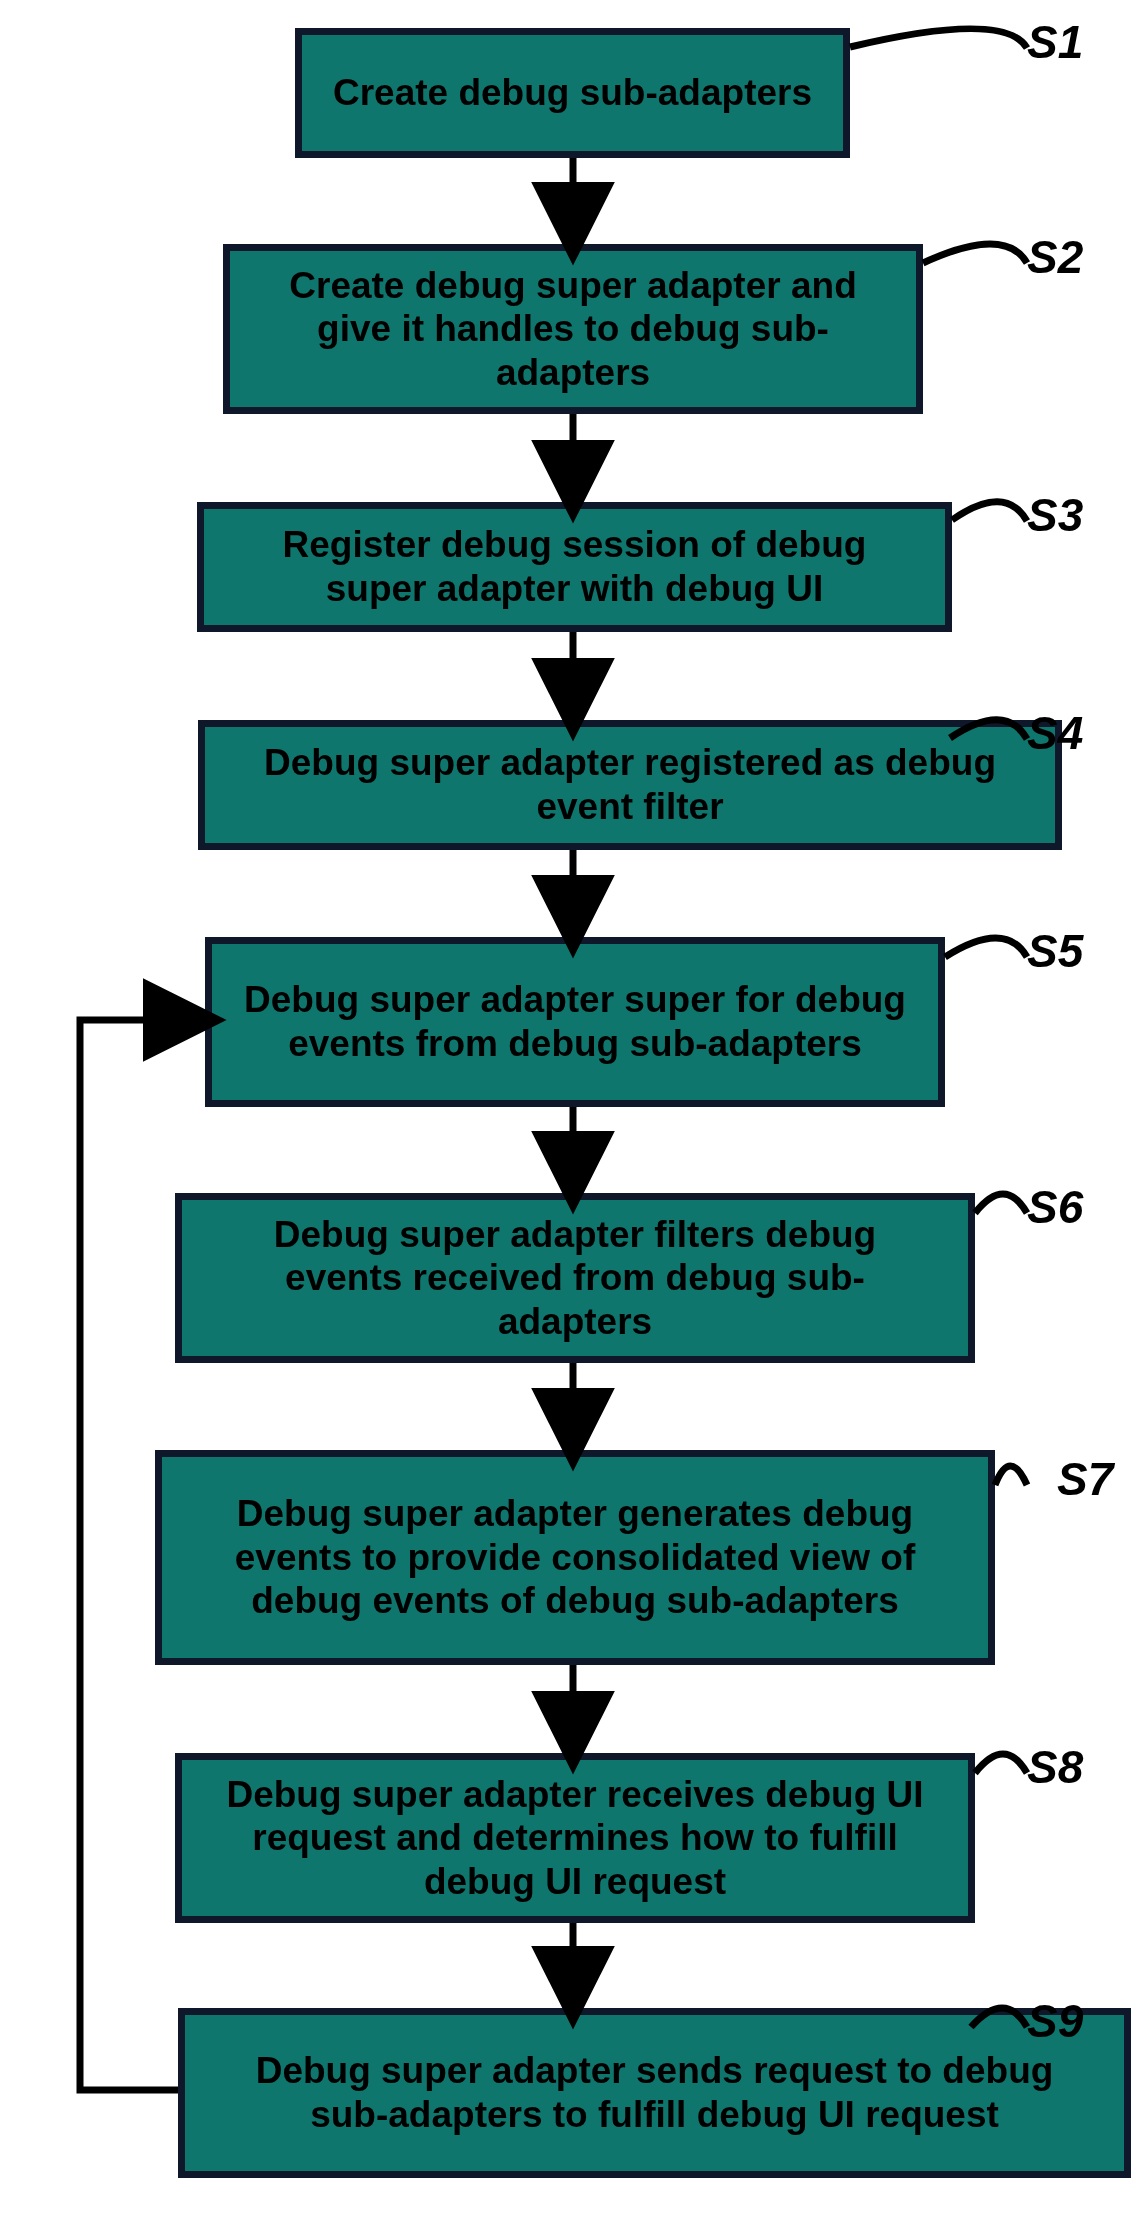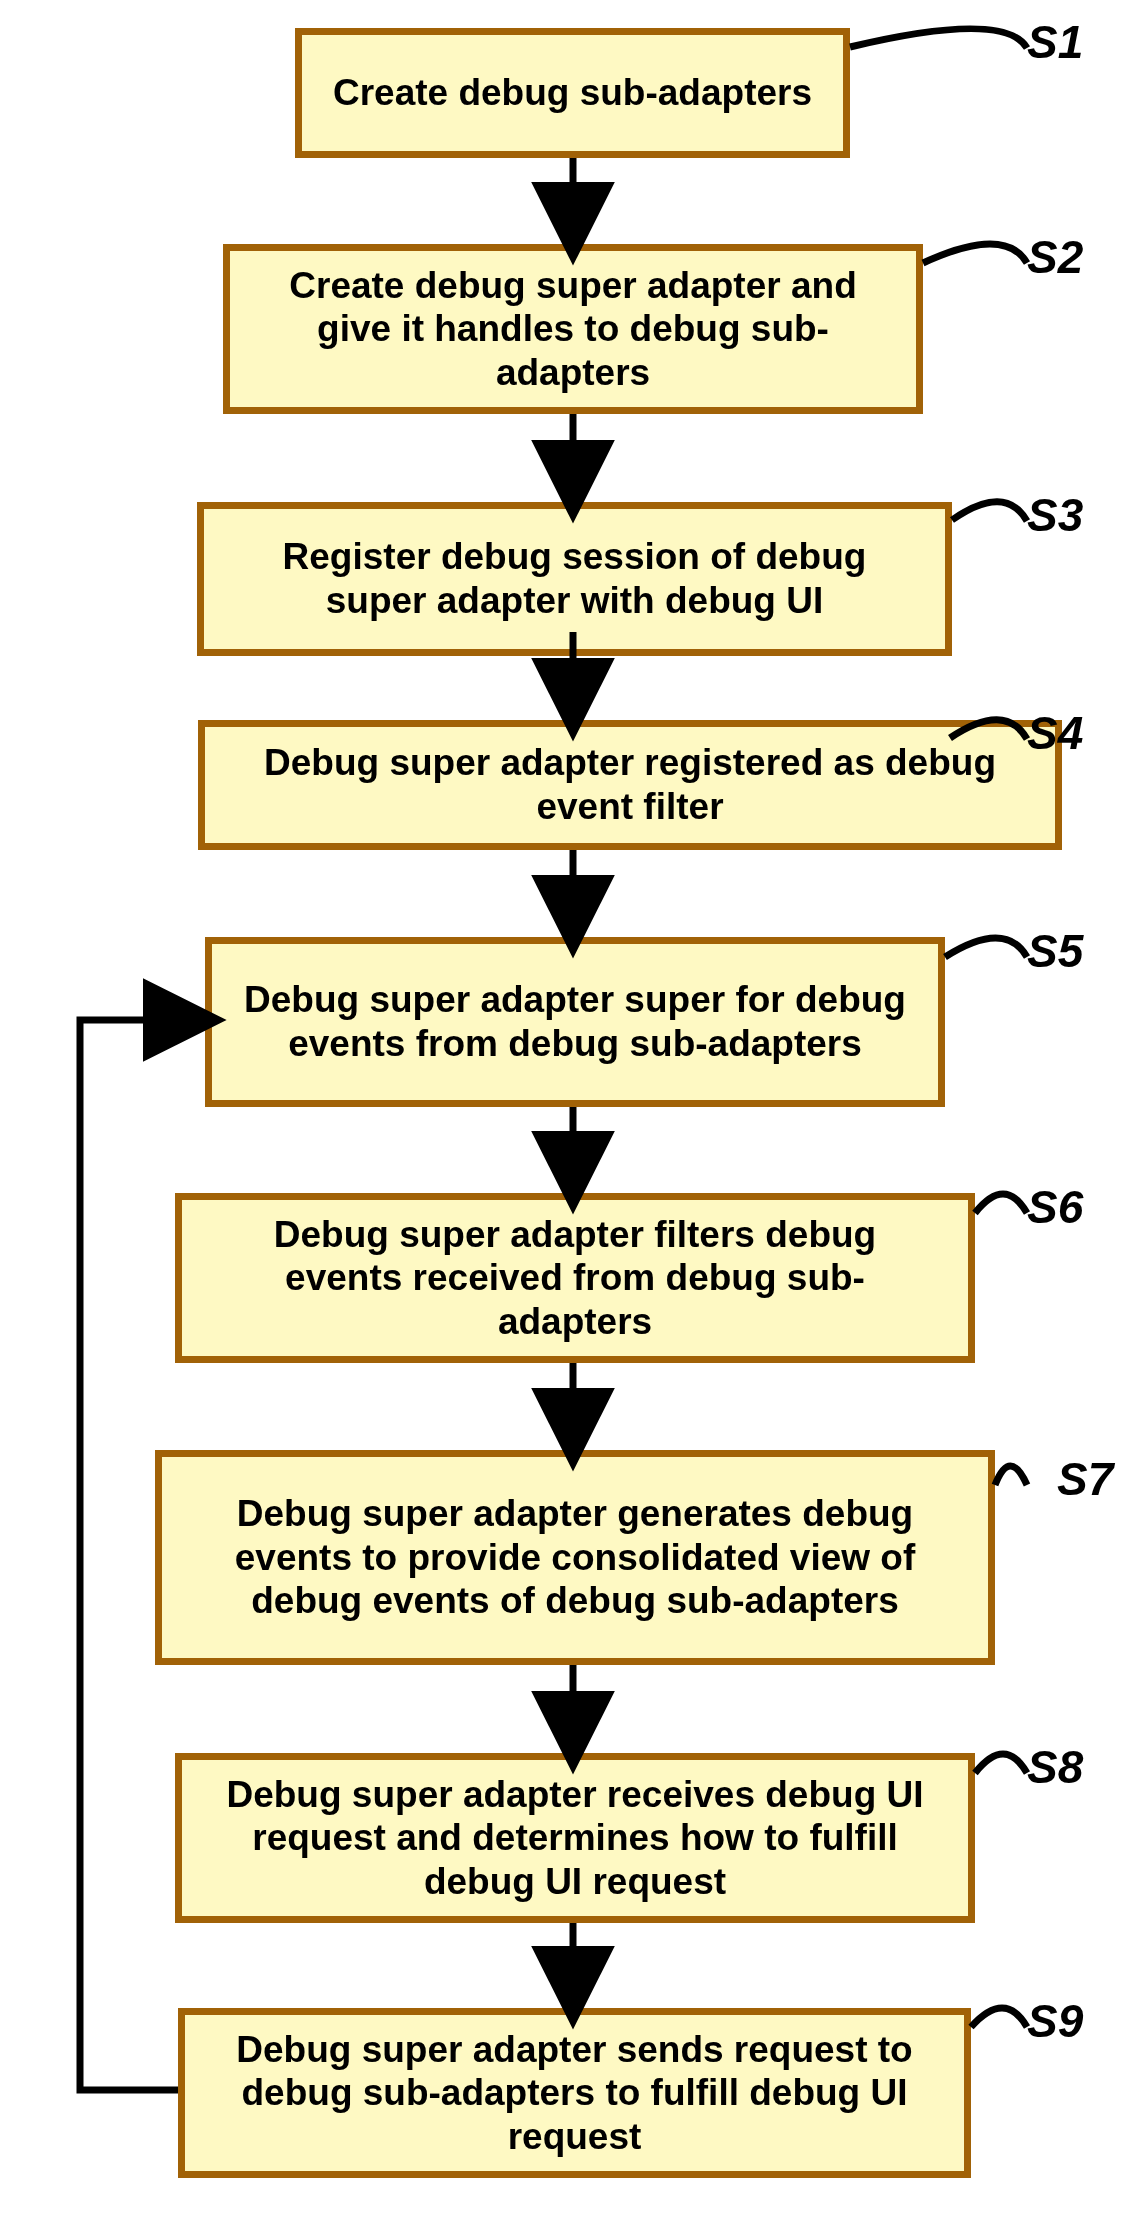--- a/index.html
+++ b/index.html
@@ -9,31 +9,31 @@
     font-family: "Arial Black", Arial, Helvetica, sans-serif;
   }
   .canvas {
     position: relative;
     width: 1144px;
     height: 2225px;
     background: #fff;
   }
   .box {
     position: absolute;
-    border: 7px solid #a16207;
+    border: 7px solid #0f172a;
     box-sizing: border-box;
     display: flex;
     align-items: center;
     justify-content: center;
     text-align: center;
     font-weight: 900;
     font-size: 37px;
     line-height: 1.18;
     padding: 16px 30px;
-    background: #fef9c3;
+    background: #0f766e;
   }
   .label {
     position: absolute;
     font-weight: 900;
     font-size: 46px;
     font-style: italic;
   }
   svg.overlay {
     position: absolute;
     left: 0; top: 0;
@@ -54,21 +54,21 @@
     <span>S1</span>
   </div>
 
   <div class="box" style="left:223px; top:244px; width:700px; height:170px;">
     <span>Create debug super adapter and give it handles to debug sub-adapters</span>
   </div>
   <div class="label" style="left:1027px; top:230px;">
     <span>S2</span>
   </div>
 
-  <div class="box" style="left:197px; top:502px; width:755px; height:154px;">
+  <div class="box" style="left:197px; top:502px; width:755px; height:130px;">
     <span>Register debug session of debug super adapter with debug UI</span>
   </div>
   <div class="label" style="left:1027px; top:488px;">
     <span>S3</span>
   </div>
 
   <div class="box" style="left:198px; top:720px; width:864px; height:130px;">
     <span>Debug super adapter registered as debug event filter</span>
   </div>
   <div class="label" style="left:1027px; top:706px;">
@@ -96,21 +96,21 @@
     <span>S7</span>
   </div>
 
   <div class="box" style="left:175px; top:1753px; width:800px; height:170px;">
     <span>Debug super adapter receives debug UI request and determines how to fulfill debug UI request</span>
   </div>
   <div class="label" style="left:1027px; top:1740px;">
     <span>S8</span>
   </div>
 
-  <div class="box" style="left:178px; top:2008px; width:793px; height:170px;">
+  <div class="box" style="left:178px; top:2008px; width:953px; height:170px;">
     <span>Debug super adapter sends request to debug sub-adapters to fulfill debug UI request</span>
   </div>
   <div class="label" style="left:1027px; top:1994px;">
     <span>S9</span>
   </div>
 
   <svg class="overlay" viewBox="0 0 1144 2225">
     <defs>
       <marker id="arrow" viewBox="0 0 20 20" refX="12" refY="10" markerWidth="12" markerHeight="12" orient="auto-start-reverse">
         <path d="M0,0 L20,10 L0,20 Z" fill="#000"></path>

